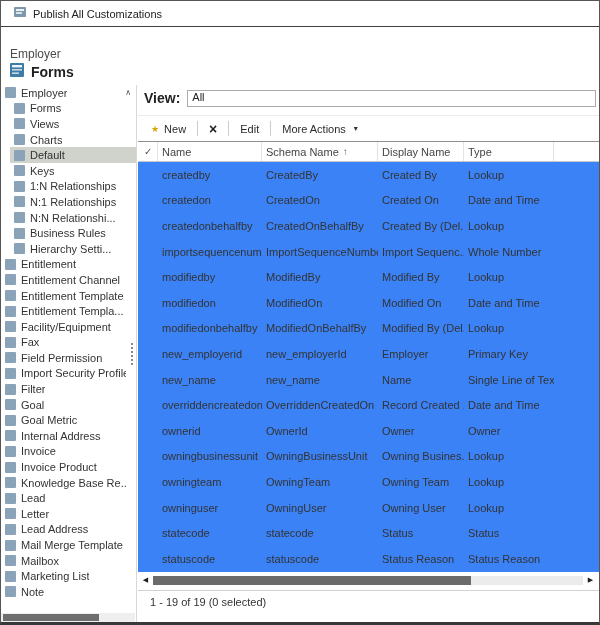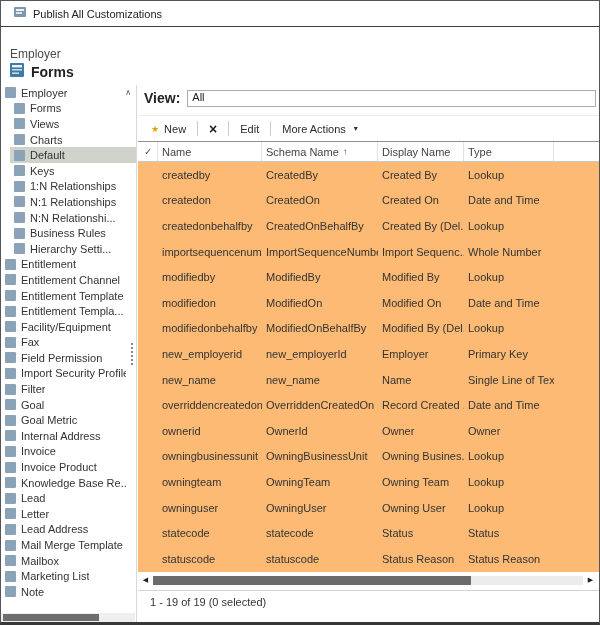--- a/index.html
+++ b/index.html
@@ -82,21 +82,21 @@
            white-space:nowrap; overflow:hidden; }
   .hcell.filler { flex:1; border-right:none; }
   .c-check { width:20px; padding-left:6px; color:#555; font-size:10px; }
   .c-name { width:104px; }
   .c-schema { width:116px; }
   .c-display { width:86px; }
   .c-type { width:90px; }
   .sort { margin-left:4px; font-size:10px; color:#555; }
 
   .grid-body { height:410px; overflow:hidden; }
-  .grid-row { height:25.6px; display:flex; align-items:center; font-size:11px; color:#333; background:#fdba74; }
+  .grid-row { height:25.6px; display:flex; align-items:center; font-size:11px; color:#333; background:#3b82f6; }
   .grid-row .cell { padding-left:4px; white-space:nowrap; overflow:hidden; height:100%;
                     display:flex; align-items:center; }
   .grid-row .c-check { border:none; }
 
   .hscroll { margin:2px 3px 0 2px; height:12px; display:flex; align-items:center; gap:2px; }
   .arrow { width:11px; text-align:center; font-size:7px; color:#1d1d1d; }
   .track { flex:1; height:9px; background:#ececec; position:relative; }
   .thumb { position:absolute; left:0; top:0; height:9px; width:74%; background:#6b6b6b; }
 
   .status { margin-top:4px; border-top:1px solid #d2d2d2; height:22px; line-height:22px;

